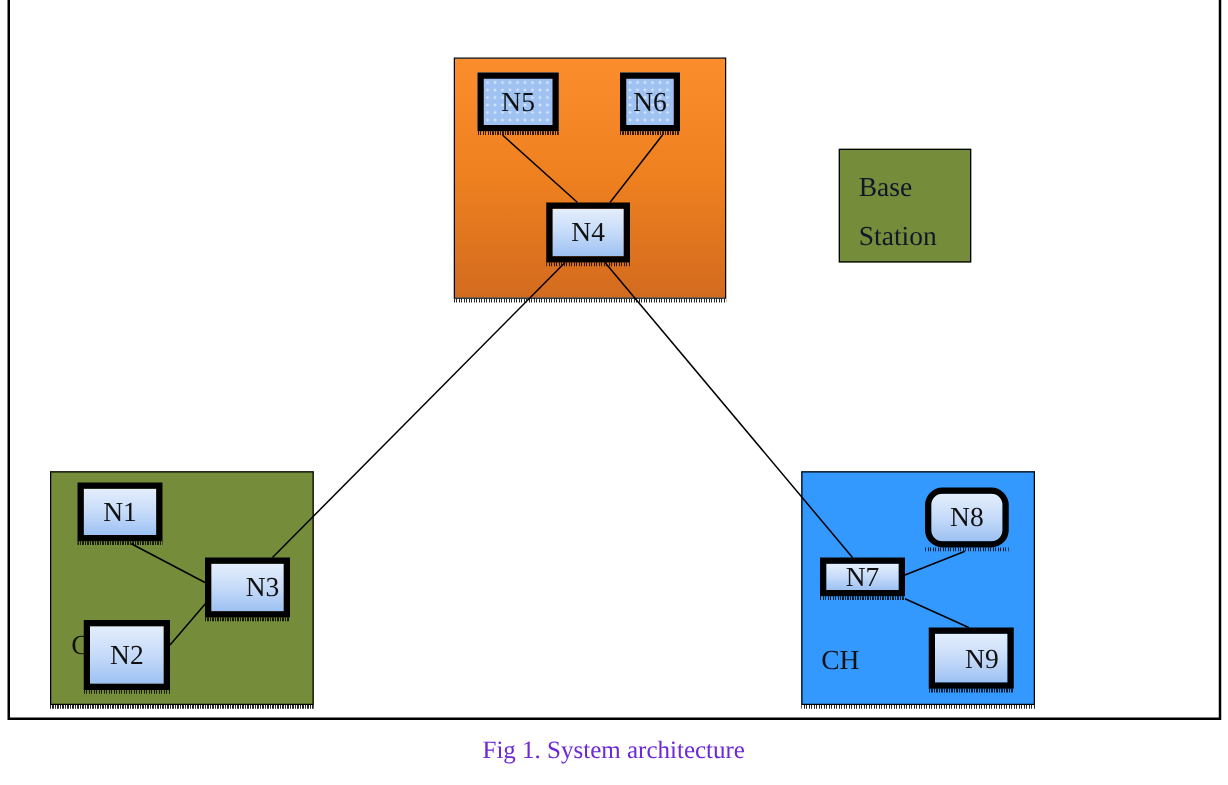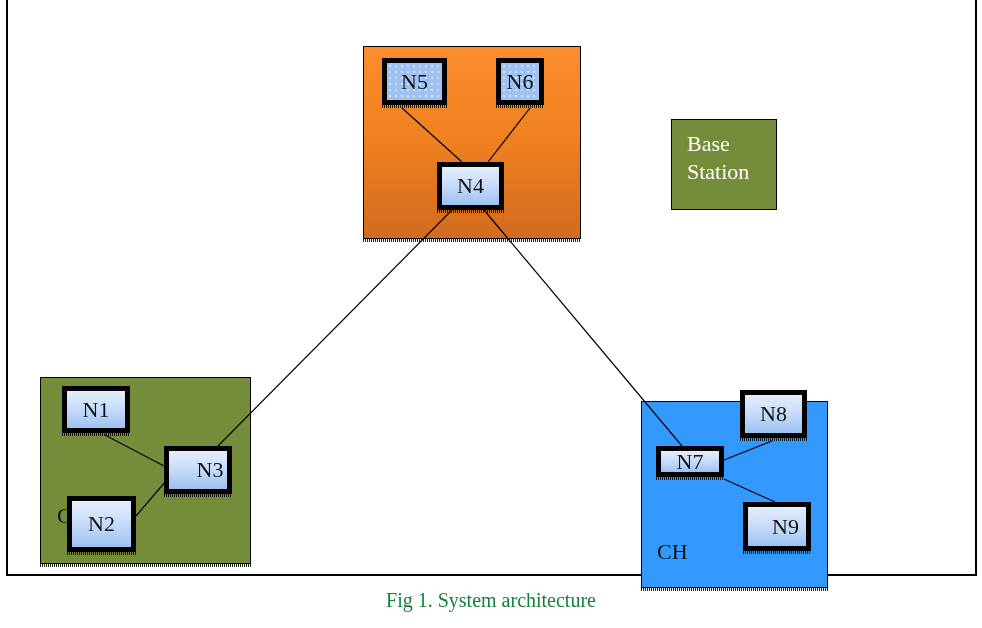--- a/index.html
+++ b/index.html
@@ -7,35 +7,35 @@
            font-family: "Liberation Serif", "DejaVu Serif", serif; }
     #frame { position: absolute; left: 6px; top: -2px; width: 967px; height: 574px;
              border: 2px solid #000; background: #fff; }
     #links { position: absolute; left: 0; top: 0; width: 982px; height: 628px; pointer-events: none; }
     .cluster { position: absolute; border: 1px solid #000; box-sizing: border-box; }
     .cluster::after { content: ""; position: absolute; left: -1px; right: -1px; bottom: -4px; height: 3px;
                       background-image: repeating-linear-gradient(90deg, #000 0 1px, transparent 1px 2px); opacity: .85; }
     #cluster-top { left: 363px; top: 46px; width: 218px; height: 193px;
                    background: linear-gradient(180deg, #fc8d2c 0%, #ee801f 50%, #d36b1f 100%); }
     #cluster-left { left: 40px; top: 377px; width: 211px; height: 187px; background: #758d3a; }
-    #cluster-right { left: 641px; top: 377px; width: 187px; height: 187px; background: #3399ff; margin-top: 24px; }
+    #cluster-right { left: 641px; top: 377px; width: 187px; height: 187px; background: #3399ff; }
     #base-station { position: absolute; left: 671px; top: 119px; width: 106px; height: 91px;
                     background: #758d3a; border: 1px solid #000; box-sizing: border-box; }
-    #base-station .label { position: absolute; left: 15px; top: 10px; font-size: 22px; line-height: 28px; color: #ffffff; }
+    #base-station .label { position: absolute; left: 15px; top: 10px; font-size: 22px; line-height: 39px; color: #0f172a; }
     .node { position: absolute; box-sizing: border-box; border: 5px solid #000;
             background: linear-gradient(180deg, #e4eefc 0%, #c6dbf9 50%, #9dc1f3 100%);
             display: flex; align-items: center; justify-content: center; }
     .node::after { content: ""; position: absolute; left: -5px; right: -5px; bottom: -8px; height: 3px;
                    background-image: repeating-linear-gradient(90deg, #000 0 1px, transparent 1px 2px); opacity: .8; }
     .node.dotted { background: #a8c8f5;
                    background-image: radial-gradient(circle, rgba(255,255,255,.55) 1px, transparent 1.3px);
                    background-size: 6px 6px; background-color: #9fc2f3; }
     .node span { font-size: 22px; color: #111; }
     .ch-label { position: absolute; font-size: 22px; color: #111; }
-    #caption { position: absolute; left: 0; width: 982px; top: 589px; text-align: center; font-size: 20px; color: #15803d; }
+    #caption { position: absolute; left: 0; width: 982px; top: 589px; text-align: center; font-size: 20px; color: #6d28d9; }
   </style>
 </head>
 <body>
 
 <div id="frame"></div>
 
 <div class="cluster" id="cluster-top"></div>
 <div class="cluster" id="cluster-left">
   <span class="ch-label" style="left:16px; top:125px;">C</span>
 </div>
@@ -74,20 +74,20 @@
 <div class="node" style="left:164px; top:446px; width:68px; height:48px;padding-left:24px;">
     <span>N3</span>
   </div>
 <div class="node" style="left:67px; top:496px; width:69px; height:56px;">
     <span>N2</span>
   </div>
 
 <div class="node" style="left:656px; top:446px; width:68px; height:31px;">
     <span>N7</span>
   </div>
-<div class="node" style="left:740px; top:390px; width:67px; height:48px;">
+<div class="node" style="left:740px; top:390px; width:67px; height:48px;border-radius:14px;">
     <span>N8</span>
   </div>
 <div class="node" style="left:743px; top:502px; width:68px; height:49px;padding-left:17px;">
     <span>N9</span>
   </div>
 
 <div id="caption">Fig 1. System architecture</div>
 
 </body></html>

